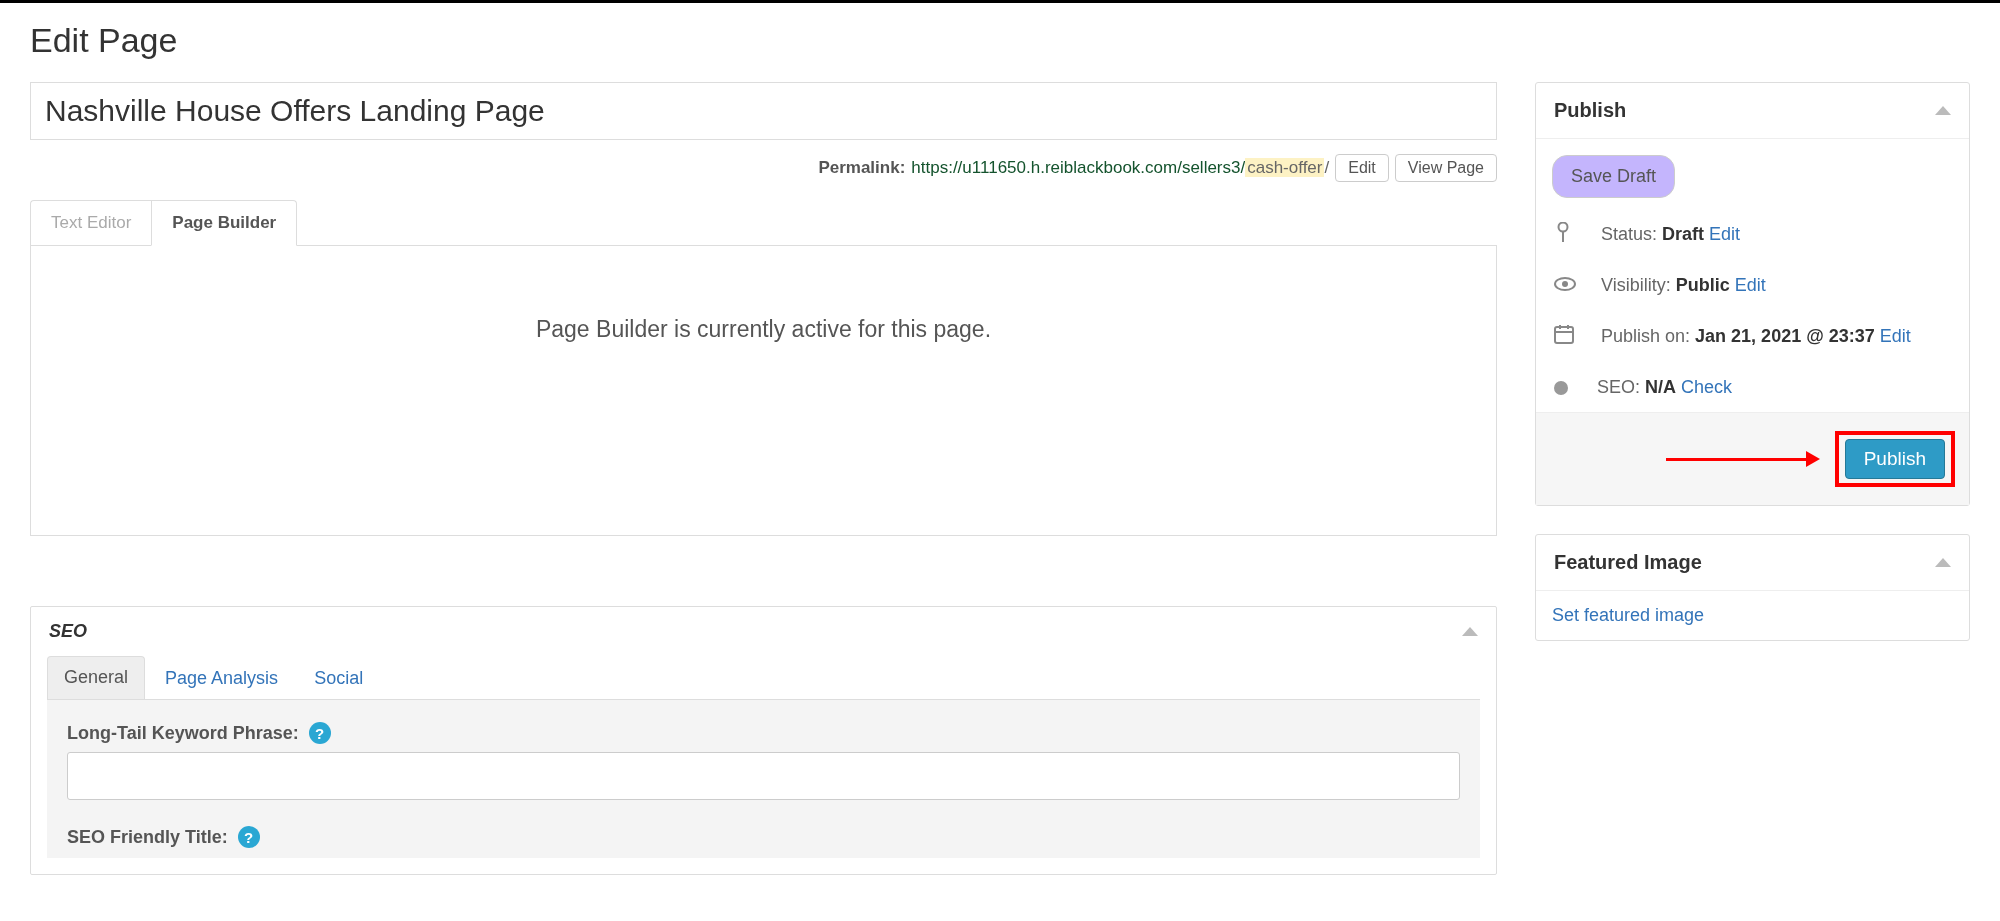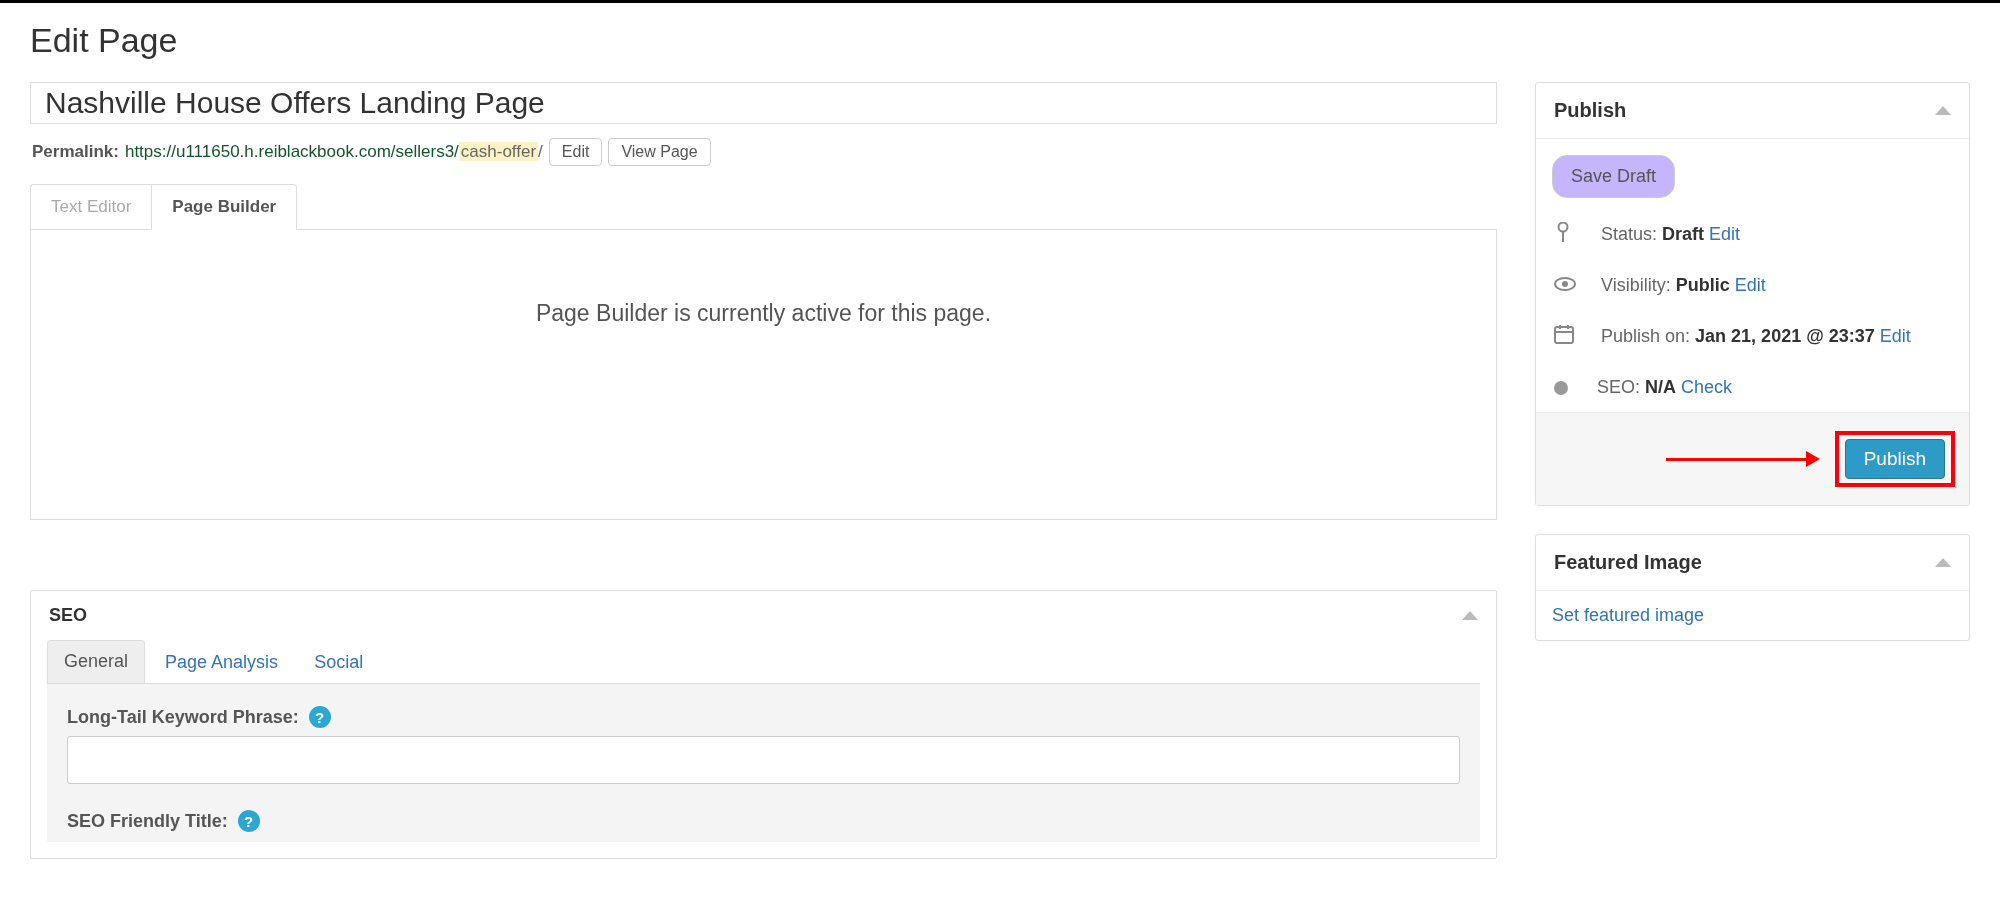--- a/index.html
+++ b/index.html
@@ -19,32 +19,33 @@
   }
   .layout { display: flex; gap: 38px; align-items: flex-start; }
   .main-col { flex: 1; min-width: 0; }
   .side-col { width: 435px; flex-shrink: 0; }
 
   .title-input {
     width: 100%;
     font-size: 30px;
     padding: 10px 14px;
     border: 1px solid #ddd;
-    height: 42px;
+    height: 58px;
     background: #fff;
     color: #333;
   }
   .permalink-row {
     margin: 14px 0 4px 2px;
     font-size: 17px;
     color: #666;
     display: flex;
     align-items: center;
     flex-wrap: wrap;
     gap: 6px;
+    justify-content: flex-end;
   }
   .permalink-row strong { color: #555; font-weight: 700; }
   .permalink-url { color: #14532d; }
   .slug { background: #fdf2c4; padding: 0 2px; }
   .btn-sm {
     font-size: 16px;
     padding: 4px 12px;
     border: 1px solid #ccc;
     background: #fff;
     color: #555;
@@ -88,20 +89,21 @@
     margin-top: 70px;
     border-radius: 2px;
   }
   .seo-header {
     padding: 14px 18px;
     font-weight: 700;
     font-size: 18px;
     display: flex;
     justify-content: space-between;
     align-items: center;
+    font-style: italic;
   }
   .caret-up {
     width: 0; height: 0;
     border-left: 8px solid transparent;
     border-right: 8px solid transparent;
     border-bottom: 9px solid #bbb;
     display:inline-block;
   }
   .seo-body { padding: 0 16px 16px 16px; }
   .seo-tabs { display:flex; gap: 0; border-bottom: 1px solid #ddd; }

